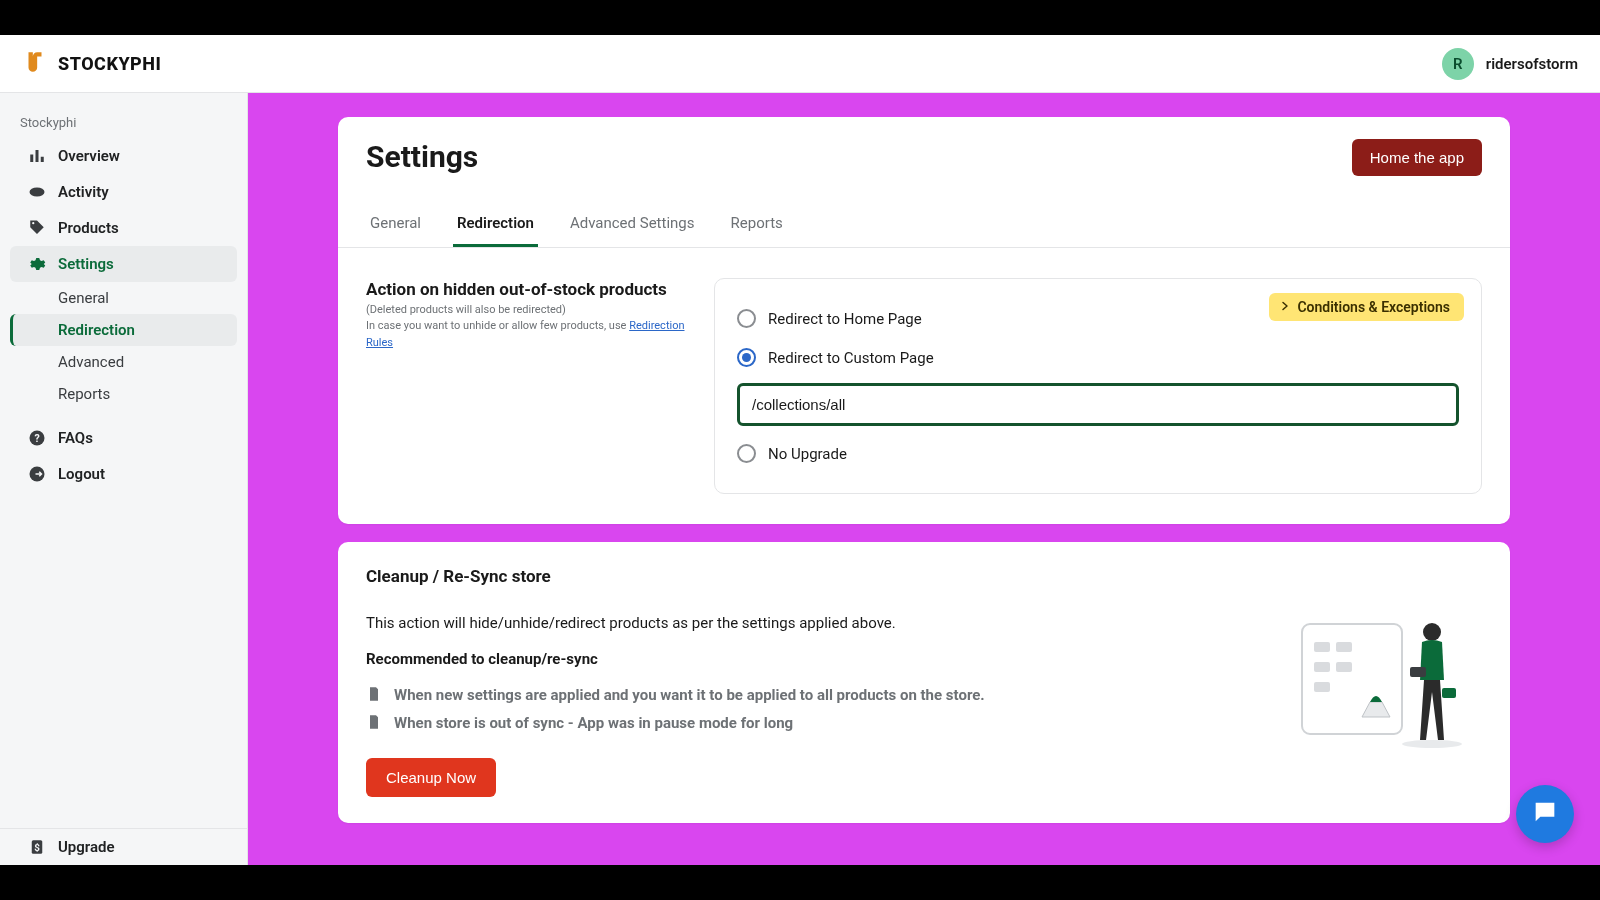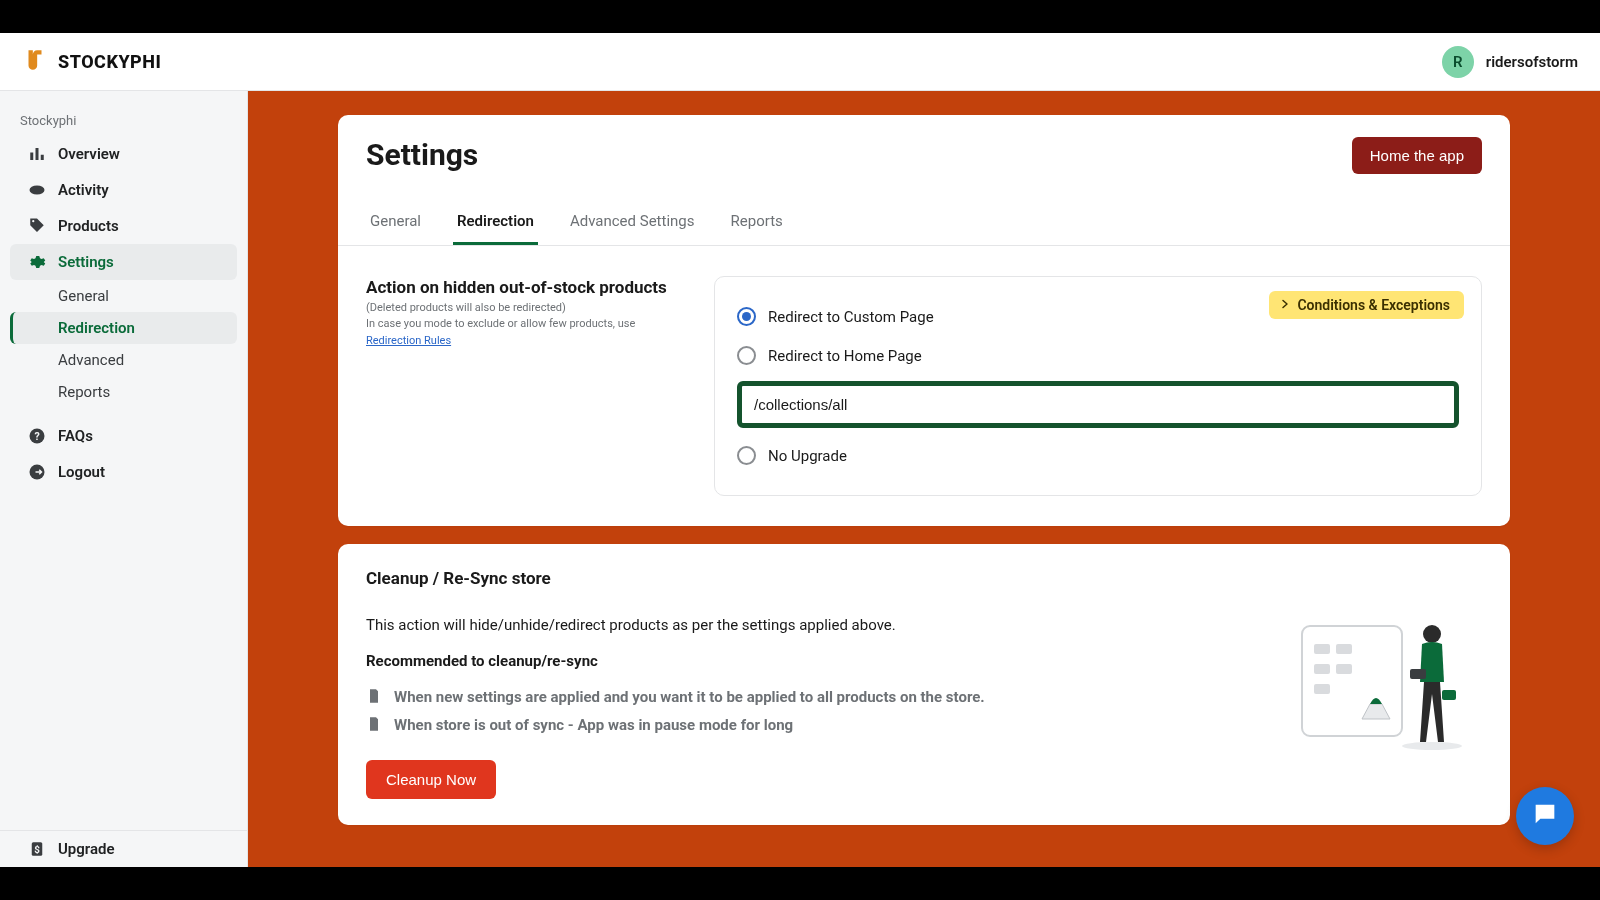--- a/index.html
+++ b/index.html
@@ -1,20 +1,20 @@
 <!DOCTYPE html>
 <html><head>
 <meta charset="utf-8">
 <style>
   * { box-sizing: border-box; margin: 0; padding: 0; }
   html, body { width: 1600px; height: 900px; font-family: -apple-system, BlinkMacSystemFont, "Segoe UI", Roboto, Helvetica, Arial, sans-serif; background: #fff; }
   .letterbox { background:#000; width:1600px; height:900px; display:flex; flex-direction:column; }
   .topbar-black { height:44px; background:#000; }
   .botbar-black { height:44px; background:#000; }
-  .app { flex:1; background:#c2410c; display:flex; flex-direction:column; }
+  .app { flex:1; background:#d946ef; display:flex; flex-direction:column; }
   .header { height:58px; background:#fff; border-bottom:1px solid #e4e5e7; display:flex; align-items:center; justify-content:space-between; padding:0 22px; }
   .brand { display:flex; align-items:center; gap:10px; }
   .brand-text { font-weight:800; font-size:18px; letter-spacing:0.5px; color:#111; }
   .user { display:flex; align-items:center; gap:12px; }
   .avatar { width:32px; height:32px; background:#7dd3a8; color:#0b4d2e; border-radius:50%; display:flex; align-items:center; justify-content:center; font-weight:600; font-size:15px; }
   .username { font-weight:600; font-size:15px; color:#1a1a1a; }
   .body { flex:1; display:flex; position:relative; overflow:hidden; }
   .sidebar { width:248px; background:#f5f6f7; border-right:1px solid #e4e5e7; display:flex; flex-direction:column; padding-top:12px; }
   .sb-title { font-size:13px; color:#6d7175; padding:10px 20px 8px; }
   .sb-item { display:flex; align-items:center; gap:12px; padding:9px 18px; font-size:15px; color:#202223; font-weight:600; cursor:pointer; border-radius:6px; margin:0 10px; }
@@ -37,21 +37,21 @@
   .section-left { width:320px; }
   .section-left h3 { font-size:17px; font-weight:700; color:#1a1a1a; line-height:1.4; }
   .section-left p { font-size:11px; color:#6d7175; line-height:1.5; }
   .section-left a { color:#2b67c8; text-decoration:underline; }
   .section-right { flex:1; border:1px solid #e4e5e7; border-radius:10px; padding:20px 22px; position:relative; }
   .cond-badge { position:absolute; top:14px; right:17px; background:#ffe574; color:#3a2f00; font-size:14px; font-weight:600; padding:6px 14px 6px 10px; border-radius:6px; display:flex; align-items:center; gap:6px; cursor:pointer; }
   .radio-row { display:flex; align-items:center; gap:12px; padding:10px 0; font-size:15px; color:#1a1a1a; cursor:pointer; }
   .radio { width:19px; height:19px; border:2px solid #8a8d91; border-radius:50%; display:flex; align-items:center; justify-content:center; flex-shrink:0; }
   .radio.checked { border-color:#2b67c8; }
   .radio.checked::after { content:''; width:9px; height:9px; background:#2b67c8; border-radius:50%; }
-  .url-input { width:100%; border:5px solid #14532d; border-radius:6px; padding:10px 12px; font-size:15px; color:#1a1a1a; margin:6px 0 8px; }
+  .url-input { width:100%; border:3px solid #14532d; border-radius:6px; padding:10px 12px; font-size:15px; color:#1a1a1a; margin:6px 0 8px; }
   .cleanup-card { padding:24px 28px 26px; display:flex; gap:37px; }
   .cleanup-left { flex:1; }
   .cleanup-left h3 { font-size:17px; font-weight:700; color:#1a1a1a; }
   .cleanup-left p.desc { font-size:15px; color:#1a1a1a; margin-top:28px; }
   .cleanup-left p.rec { font-size:15px; font-weight:700; color:#1a1a1a; margin-top:18px; }
   .rec-list { margin-top:14px;font-weight:bold; }
   .rec-item { display:flex; gap:12px; align-items:flex-start; font-size:15px; color:#6d7175; padding:4px 0; }
   .cleanup-btn { margin-top:20px; background:#e0361e; color:#fff; border:none; padding:11px 20px; font-size:15px; font-weight:500; border-radius:6px; cursor:pointer; }
   .cleanup-illus { width:200px; display:flex; align-items:center; justify-content:center; }
   .chat-fab { position:absolute; bottom:22px; right:26px; width:58px; height:58px; background:#1f7ae0; border-radius:50%; display:flex; align-items:center; justify-content:center; cursor:pointer; box-shadow:0 4px 12px rgba(0,0,0,0.2); }
@@ -171,37 +171,37 @@
             <div class="tab active">Redirection</div>
             <div class="tab">Advanced Settings</div>
             <div class="tab">Reports</div>
           </div>
 
           <div class="section-row">
             <div class="section-left">
               <h3>Action on hidden out-of-stock products</h3>
               <p>(Deleted products will also be redirected)</p>
               <p>
-                <span>In case you mode to exclude or allow few products, use </span><a href="#">Redirection Rules</a>
+                <span>In case you want to unhide or allow few products, use </span><a href="#">Redirection Rules</a>
               </p>
             </div>
             <div class="section-right">
               <div class="cond-badge">
                 <span><svg width="12" height="12" viewBox="0 0 24 24">
                       <path d="M8 5l8 7-8 7" stroke="#3a2f00" stroke-width="3" fill="none" stroke-linecap="round" stroke-linejoin="round"></path>
                     </svg></span>
                 <span>Conditions &amp; Exceptions</span>
               </div>
               <div class="radio-row">
+                <div class="radio"></div>
+                <span>Redirect to Home Page</span>
+              </div>
+              <div class="radio-row">
                 <div class="radio checked"></div>
                 <span>Redirect to Custom Page</span>
-              </div>
-              <div class="radio-row">
-                <div class="radio"></div>
-                <span>Redirect to Home Page</span>
               </div>
               <input class="url-input" value="/collections/all" style="">
               <div class="radio-row">
                 <div class="radio"></div>
                 <span>No Upgrade</span>
               </div>
             </div>
           </div>
         </div>
 

